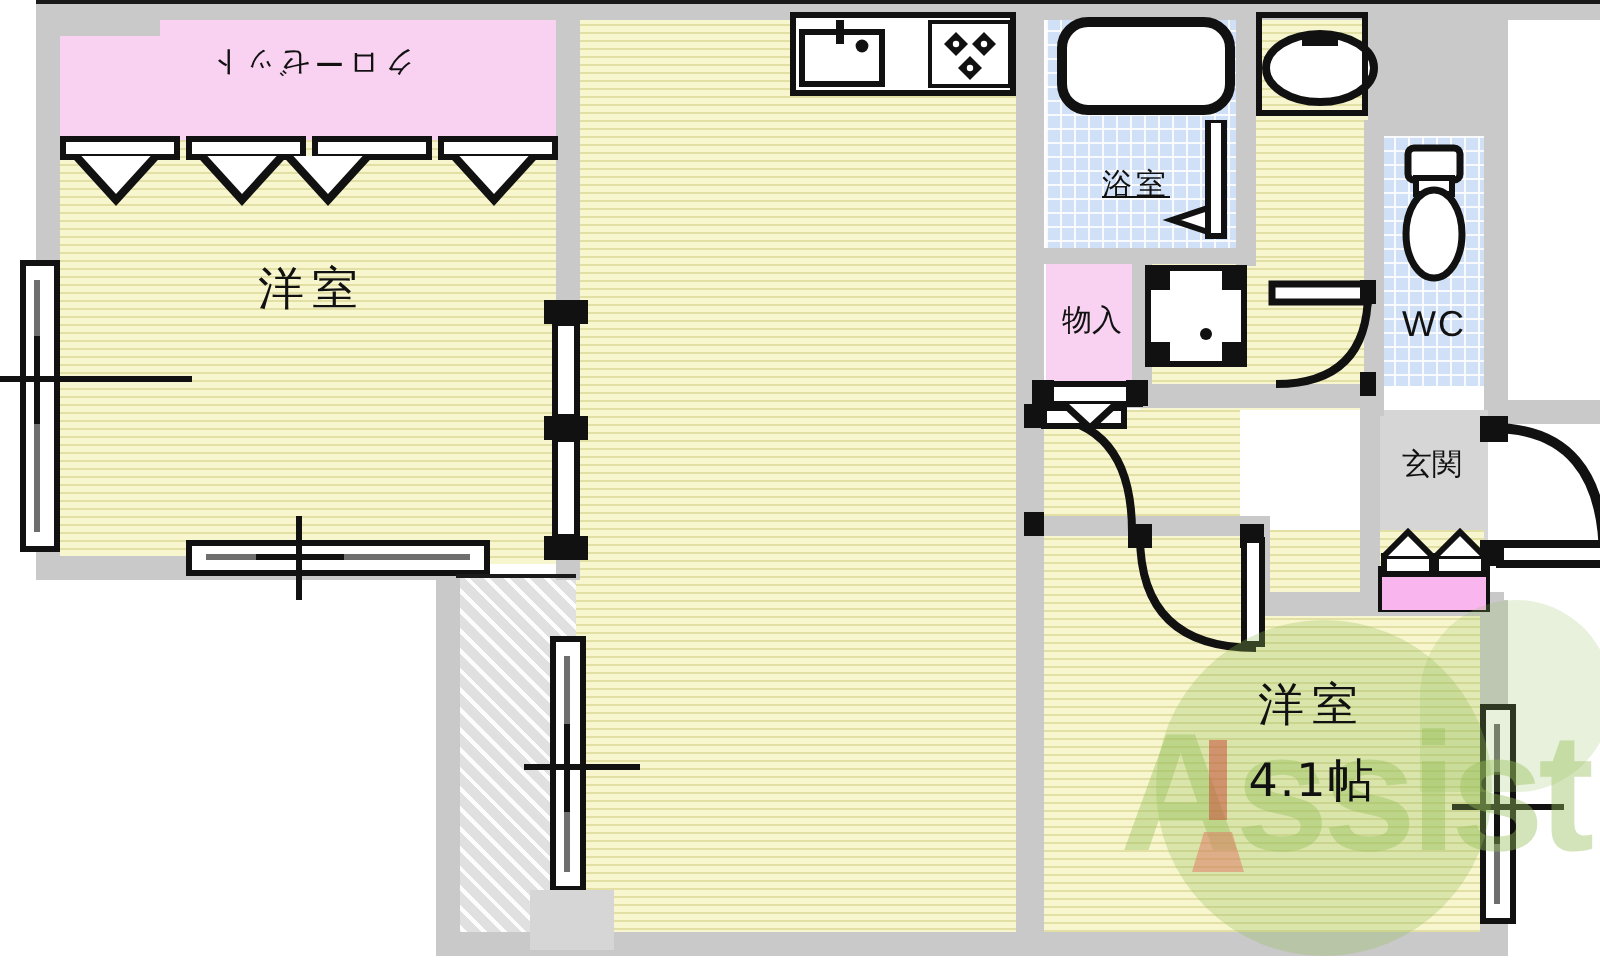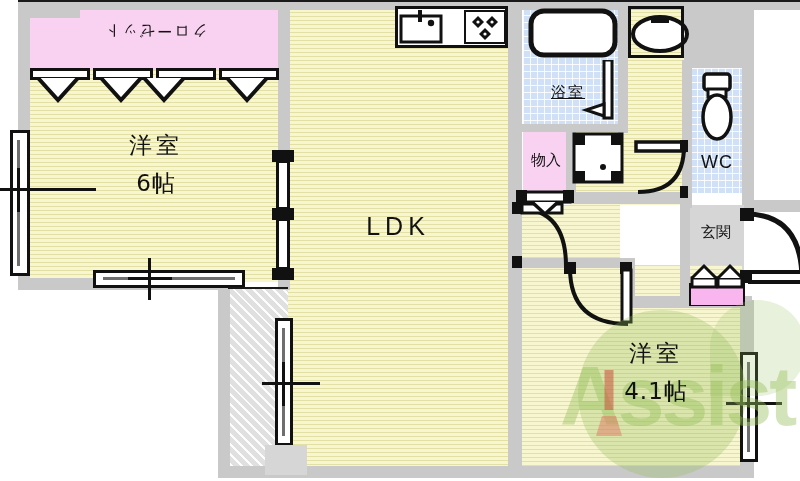--- a/index.html
+++ b/index.html
@@ -263,27 +263,21 @@
     </svg>
   </div>
 
   <div class="lbl lbl-sm rot180" style="left:85px;top:22px;width:140px;">
     <span>クローゼット</span>
   </div>
 
   <div class="lbl lbl-room-name" style="left:76px;top:132px;width:160px;">
     <span>洋室</span>
   </div>
-  <div class="lbl lbl-room-size" style="left:76px;top:170px;width:160px;">
-    <span>6帖</span>
-  </div>
-
-  <div class="lbl lbl-ldk" style="left:318px;top:212px;width:160px;">
-    <span>LDK</span>
-  </div>
+
 
   <div class="lbl lbl-sm" style="left:528px;top:84px;width:80px;text-decoration:underline;">
     <span>浴室</span>
   </div>
 
   <div class="lbl lbl-sm" style="left:521px;top:152px;width:50px;letter-spacing:0px;">
     <span>物入</span>
   </div>
 
   <div class="lbl lbl-wc" style="left:692px;top:152px;width:50px;">

